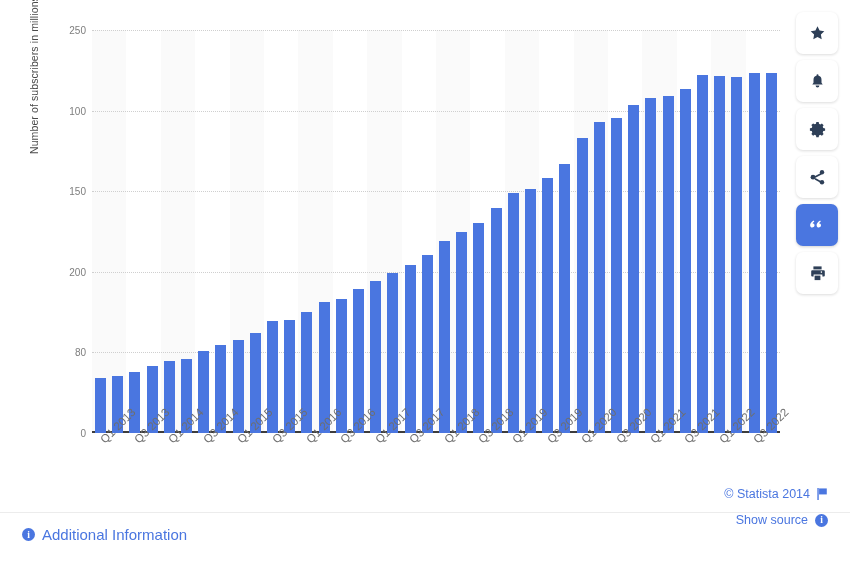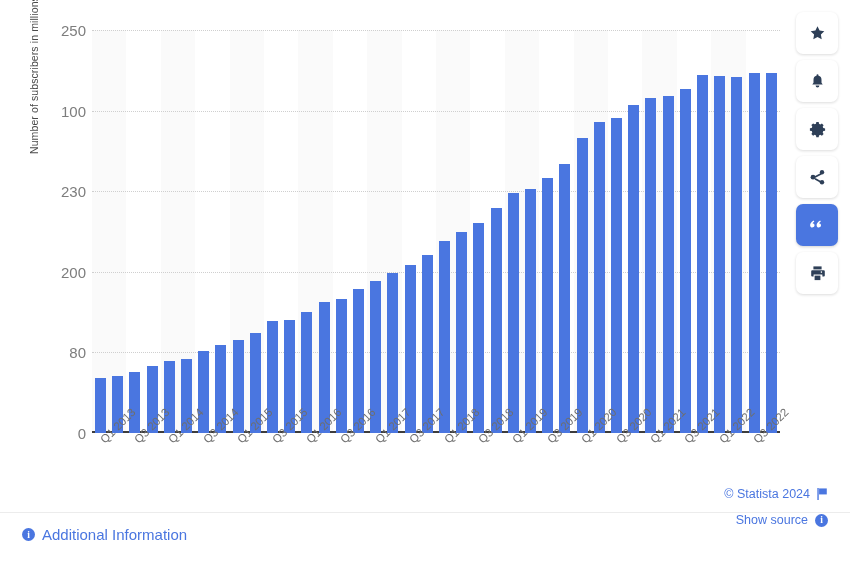--- a/index.html
+++ b/index.html
@@ -32,21 +32,21 @@
     color: #4a4a4a;
     letter-spacing: 0.1px;
     white-space: nowrap;
   }
 
   .y-tick-label {
     position: absolute;
     right: 0;
     width: 32px;
     text-align: right;
-    font-size: 15px;
+    font-size: 10px;
     color: #7d7d7d;
     transform: translateY(-50%);
   }
   #y-labels {
     position: absolute;
     left: 48px; top: 0;
     width: 38px; height: 512px;
   }
 
   #plot {
@@ -179,21 +179,21 @@
 <div id="app">
 
   <div id="chart-area">
 
     <div class="y-axis-title">Number of subscribers in millions</div>
 
     <div id="y-labels">
         <div class="y-tick-label" style="top: 433px;">0</div>
         <div class="y-tick-label" style="top: 352.4px;">80</div>
         <div class="y-tick-label" style="top: 271.8px;">200</div>
-        <div class="y-tick-label" style="top: 191.2px;">230</div>
+        <div class="y-tick-label" style="top: 191.2px;">150</div>
         <div class="y-tick-label" style="top: 110.6px;">100</div>
         <div class="y-tick-label" style="top: 30px;">250</div>
       </div>
 
     <div id="plot">
         <div class="band" style="left: 619.2px; width: 34.4px;"></div>
         <div class="band" style="left: 550.4px; width: 34.4px;"></div>
         <div class="band" style="left: 481.6px; width: 34.4px;"></div>
         <div class="band" style="left: 412.8px; width: 34.4px;"></div>
         <div class="band" style="left: 344px; width: 34.4px;"></div>
@@ -314,21 +314,21 @@
     </div>
 
   <div id="footer">
 
     <div id="additional-info">
       <span class="info-circle">i</span>
       <span class="label">Additional Information</span>
     </div>
 
     <div id="copyright">
-      <span>© Statista 2024</span>
+      <span>© Statista 2014</span>
       <svg class="flag-icon" viewBox="0 0 12 14">
         <rect x="0" y="0" width="1.6" height="14"></rect>
         <path d="M2 0.5 L11 0.5 L11 7.5 L2 7.5 Z"></path>
       </svg>
     </div>
 
     <div id="show-source">
       <span>Show source</span>
       <span class="info-circle">i</span>
     </div>

